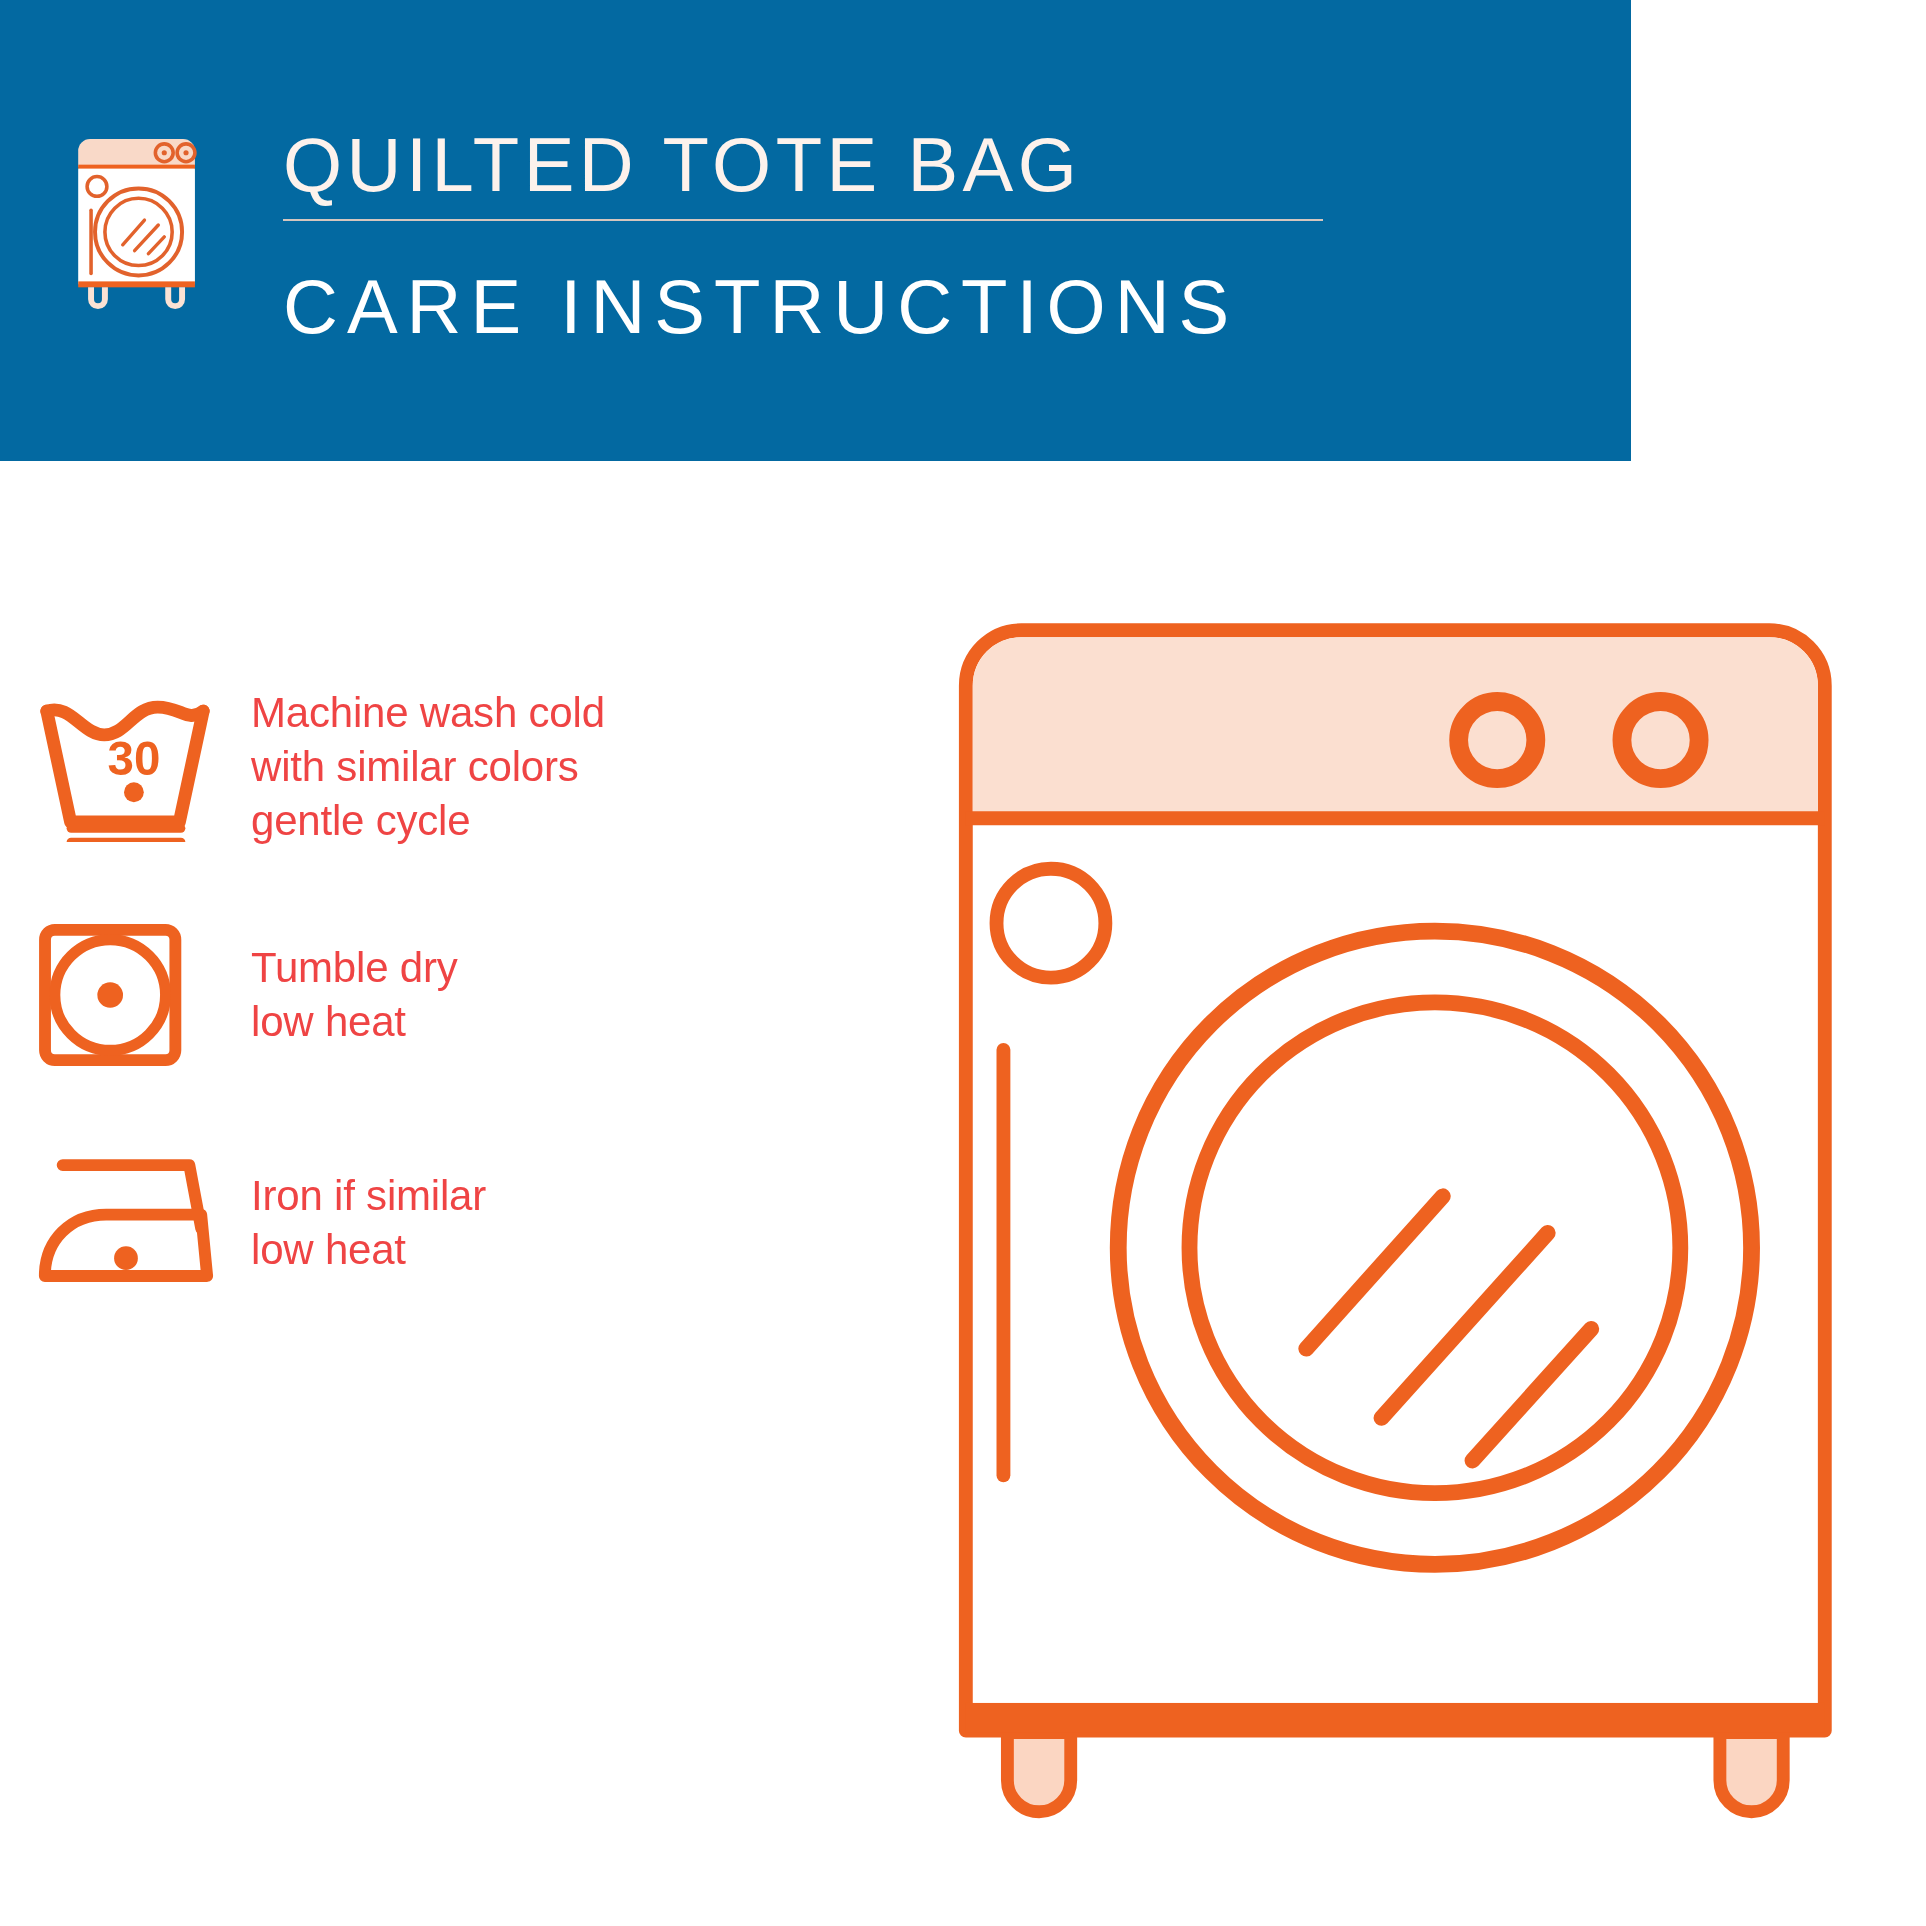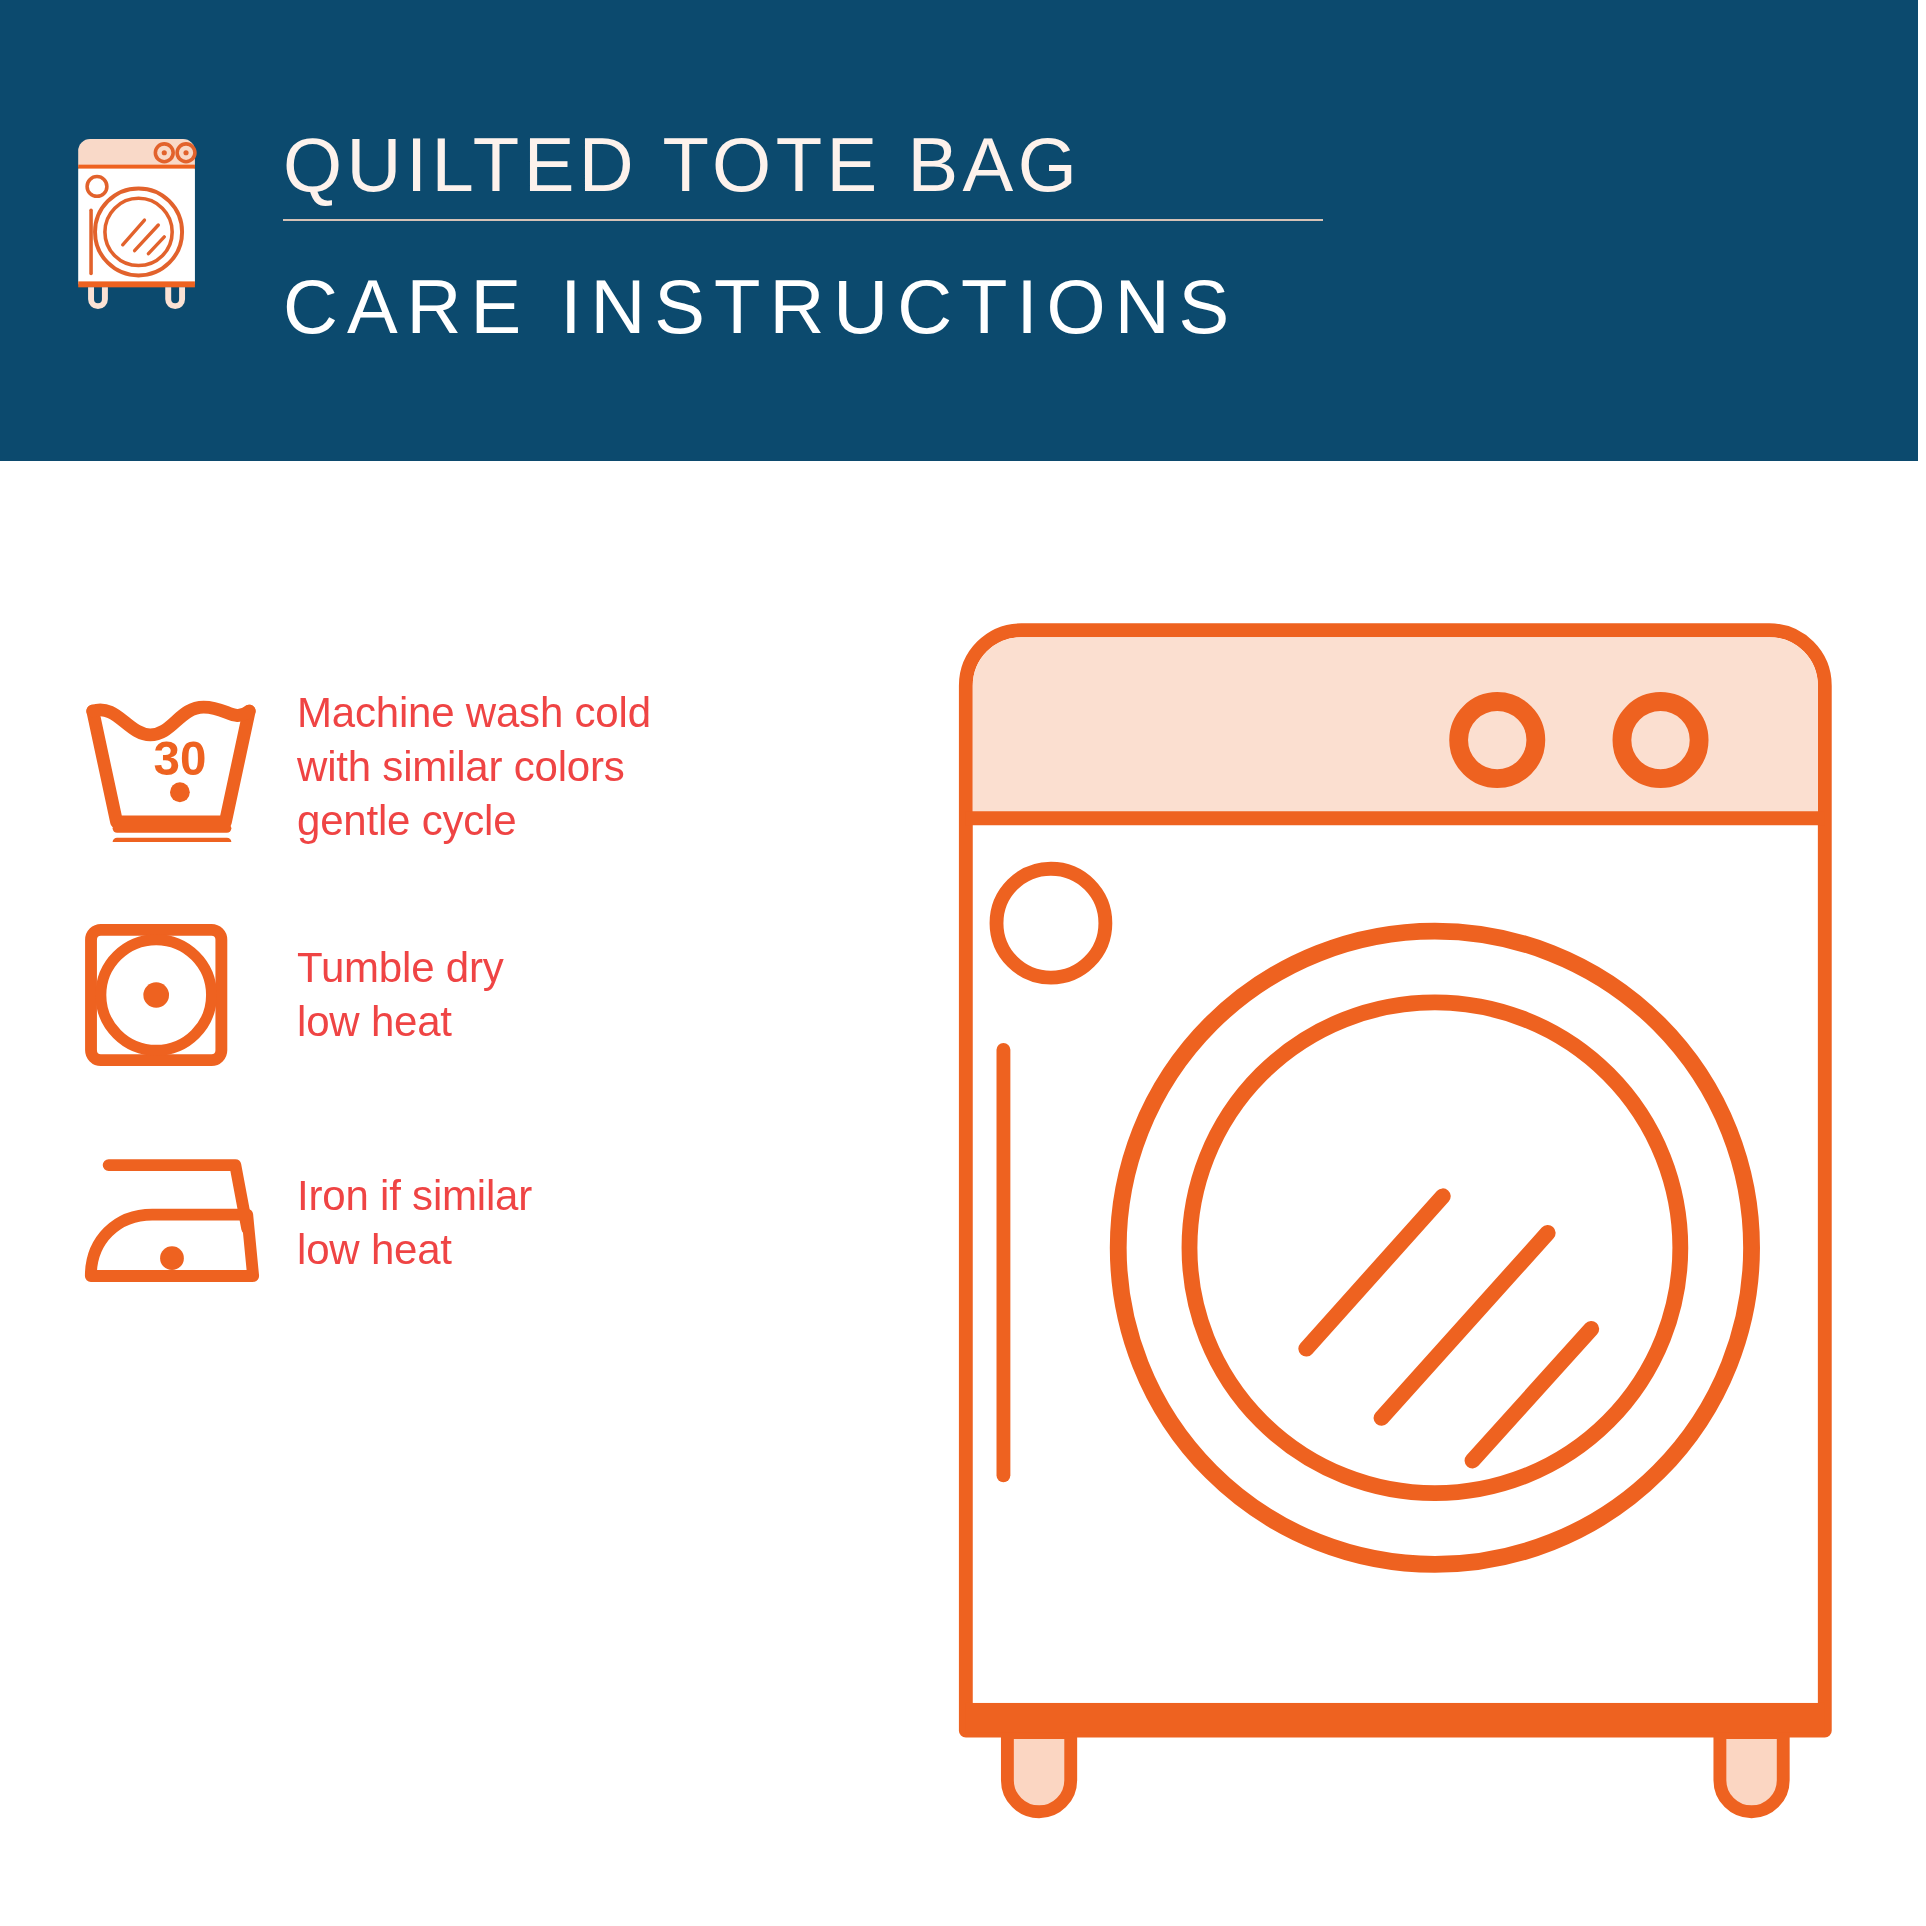--- a/index.html
+++ b/index.html
@@ -13,23 +13,23 @@
     font-family: "Liberation Sans", sans-serif;
     overflow: hidden;
     position: relative;
   }
 
   
   #header-band {
     position: absolute;
     left: 0;
     top: 0;
-    width: 1918px;
+    width: 1631px;
     height: 461px;
-    background: #0c4a6e;
+    background: #0369a1;
   }
   #header-inner {
     position: absolute;
     left: 69px;
     top: 127px;
     display: flex;
     align-items: flex-start;
   }
   #header-machine-icon {
     width: 147px;
@@ -73,21 +73,21 @@
   #care-list {
     position: absolute;
     left: 0;
     top: 653px;
     width: 950px;
   }
   .care-row {
     display: flex;
     align-items: center;
     height: 228px;
-    padding-left: 77px;
+    padding-left: 31px;
     box-sizing: border-box;
   }
   .care-row .symbol {
     width: 194px;
     flex: 0 0 auto;
     display: flex;
     align-items: center;
     justify-content: flex-start;
   }
   .care-row .care-text {

